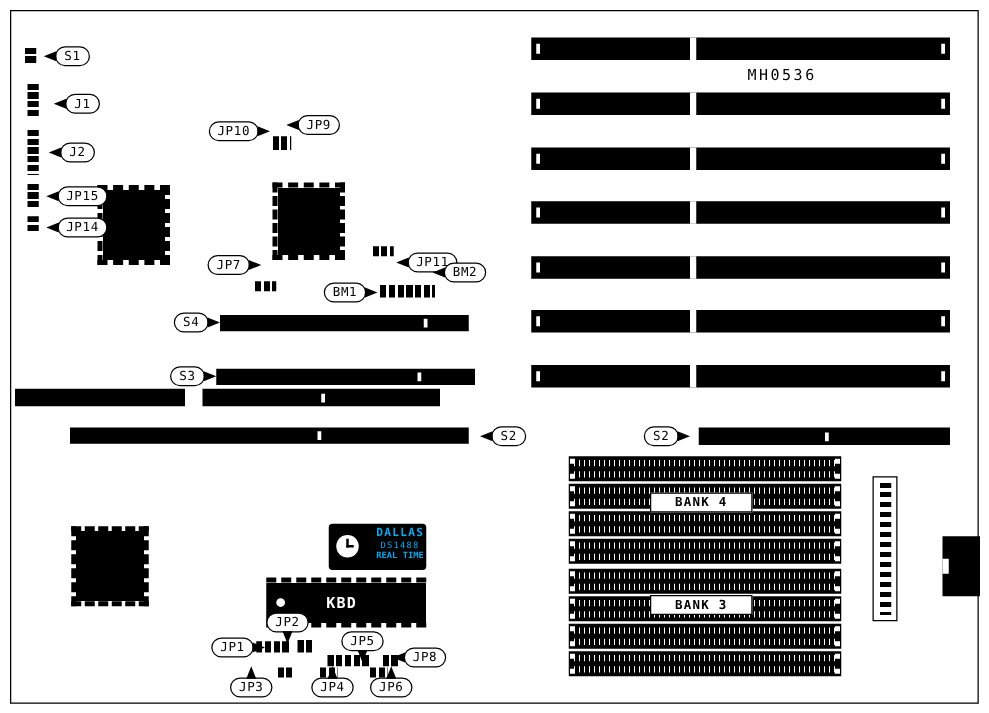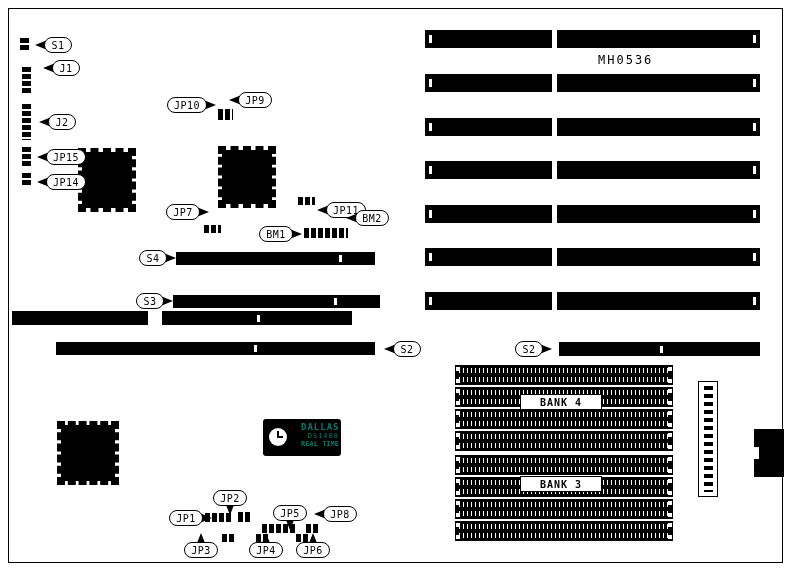--- a/index.html
+++ b/index.html
@@ -52,21 +52,21 @@
   .vconn{position:absolute;background:#fff;border:1px solid #000;box-sizing:border-box;z-index:2;}
   .vconn-inner{position:absolute;left:5px;top:4px;bottom:4px;width:9px;
     background:repeating-linear-gradient(180deg,#000 0 4px,#fff 4px 8px);}
   .din{position:absolute;background:#000;z-index:2;}
 
   
   #dallas{position:absolute;left:263px;top:419px;width:78px;height:37px;background:#000;border-radius:3px;z-index:3;}
   .clock{position:absolute;left:6px;top:9px;width:18px;height:18px;border-radius:50%;background:#fff;}
   .clock::before{content:"";position:absolute;left:8px;top:3px;width:2px;height:7px;background:#000;}
   .clock::after{content:"";position:absolute;left:8px;top:8px;width:6px;height:2px;background:#000;}
-  .dallas-text{position:absolute;left:38px;top:3px;right:2px;color:#0f766e;text-align:right;line-height:1.15;}
+  .dallas-text{position:absolute;left:38px;top:3px;right:2px;color:#0ea5e9;text-align:center;line-height:1.15;}
   .d1{font-size:9px;font-weight:bold;letter-spacing:1px;}
   .d2{font-size:7px;letter-spacing:1px;}
   .d3{font-size:7px;font-weight:bold;}
 
   
   #kbd-chip{position:absolute;left:213px;top:462px;width:128px;height:40px;background:#000;background-clip:padding-box;
     border-top:4px dashed #000;border-bottom:4px dashed #000;box-sizing:border-box;z-index:3;}
   .kbd-notch{position:absolute;left:8px;top:50%;transform:translateY(-50%);width:7px;height:7px;border-radius:50%;background:#fff;}
   .kbd-label{position:absolute;left:48px;top:9px;color:#fff;font-size:12px;font-weight:bold;letter-spacing:1px;}
 
@@ -83,20 +83,24 @@
 
   <div id="dallas">
     <div class="clock"></div>
     <div class="dallas-text">
       <div class="d1">DALLAS</div>
       <div class="d2">DS1488</div>
       <div class="d3">REAL TIME</div>
     </div>
   </div>
 
+  <div id="kbd-chip">
+    <div class="kbd-notch"></div>
+    <div class="kbd-label">KBD</div>
+  </div>
 
   <div id="bank-label-0" class="bank-label" style="left: 520px; top: 394px; width: 82px; height: 16px;">BANK 4</div>
   <div id="bank-label-1" class="bank-label" style="left: 520px; top: 476px; width: 82px; height: 16px;">BANK 3</div>
 
   <div id="layer-slots">
       <div class="slotbar" style="left: 176px; top: 252px; width: 199px; height: 13px;">
         <div class="notch" style="left: 82%; top: 25%; width: 3px; height: 50%;"></div>
       </div>
       <div class="slotbar" style="left: 173px; top: 295px; width: 207px; height: 13px;">
         <div class="notch" style="left: 78%; top: 25%; width: 3px; height: 50%;"></div>
@@ -244,21 +248,21 @@
       </div>
       <div class="din" style="left: 754px; top: 429px; width: 30px; height: 48px;">
         <div class="notch" style="left: 0px; top: 18px; width: 5px; height: 12px;"></div>
       </div>
     </div>
   <div id="layer-callouts">
       <div class="callout" style="left: 44px; top: 37px; width: 28px;">
         <span>S1</span>
         <div class="tail tail-left"></div>
       </div>
-      <div class="callout" style="left: 52px; top: 60px; width: 28px;">
+      <div class="callout" style="left: 52px; top: 75px; width: 28px;">
         <span>J1</span>
         <div class="tail tail-left"></div>
       </div>
       <div class="callout" style="left: 48px; top: 114px; width: 28px;">
         <span>J2</span>
         <div class="tail tail-left"></div>
       </div>
       <div class="callout" style="left: 46px; top: 149px; width: 40px;">
         <span>JP15</span>
         <div class="tail tail-left"></div>
@@ -312,21 +316,21 @@
         <div class="tail tail-down"></div>
       </div>
       <div class="callout" style="left: 169px; top: 510px; width: 34px;">
         <span>JP1</span>
         <div class="tail tail-right"></div>
       </div>
       <div class="callout" style="left: 273px; top: 505px; width: 34px;">
         <span>JP5</span>
         <div class="tail tail-down"></div>
       </div>
-      <div class="callout" style="left: 323px; top: 506px; width: 34px; justify-content: center;">
+      <div class="callout" style="left: 323px; top: 518px; width: 34px; justify-content: center;">
         <span>JP8</span>
         <div class="tail tail-left"></div>
       </div>
       <div class="callout" style="left: 184px; top: 542px; width: 34px;">
         <span>JP3</span>
         <div class="tail tail-up"></div>
       </div>
       <div class="callout" style="left: 249px; top: 542px; width: 34px;">
         <span>JP4</span>
         <div class="tail tail-up"></div>

